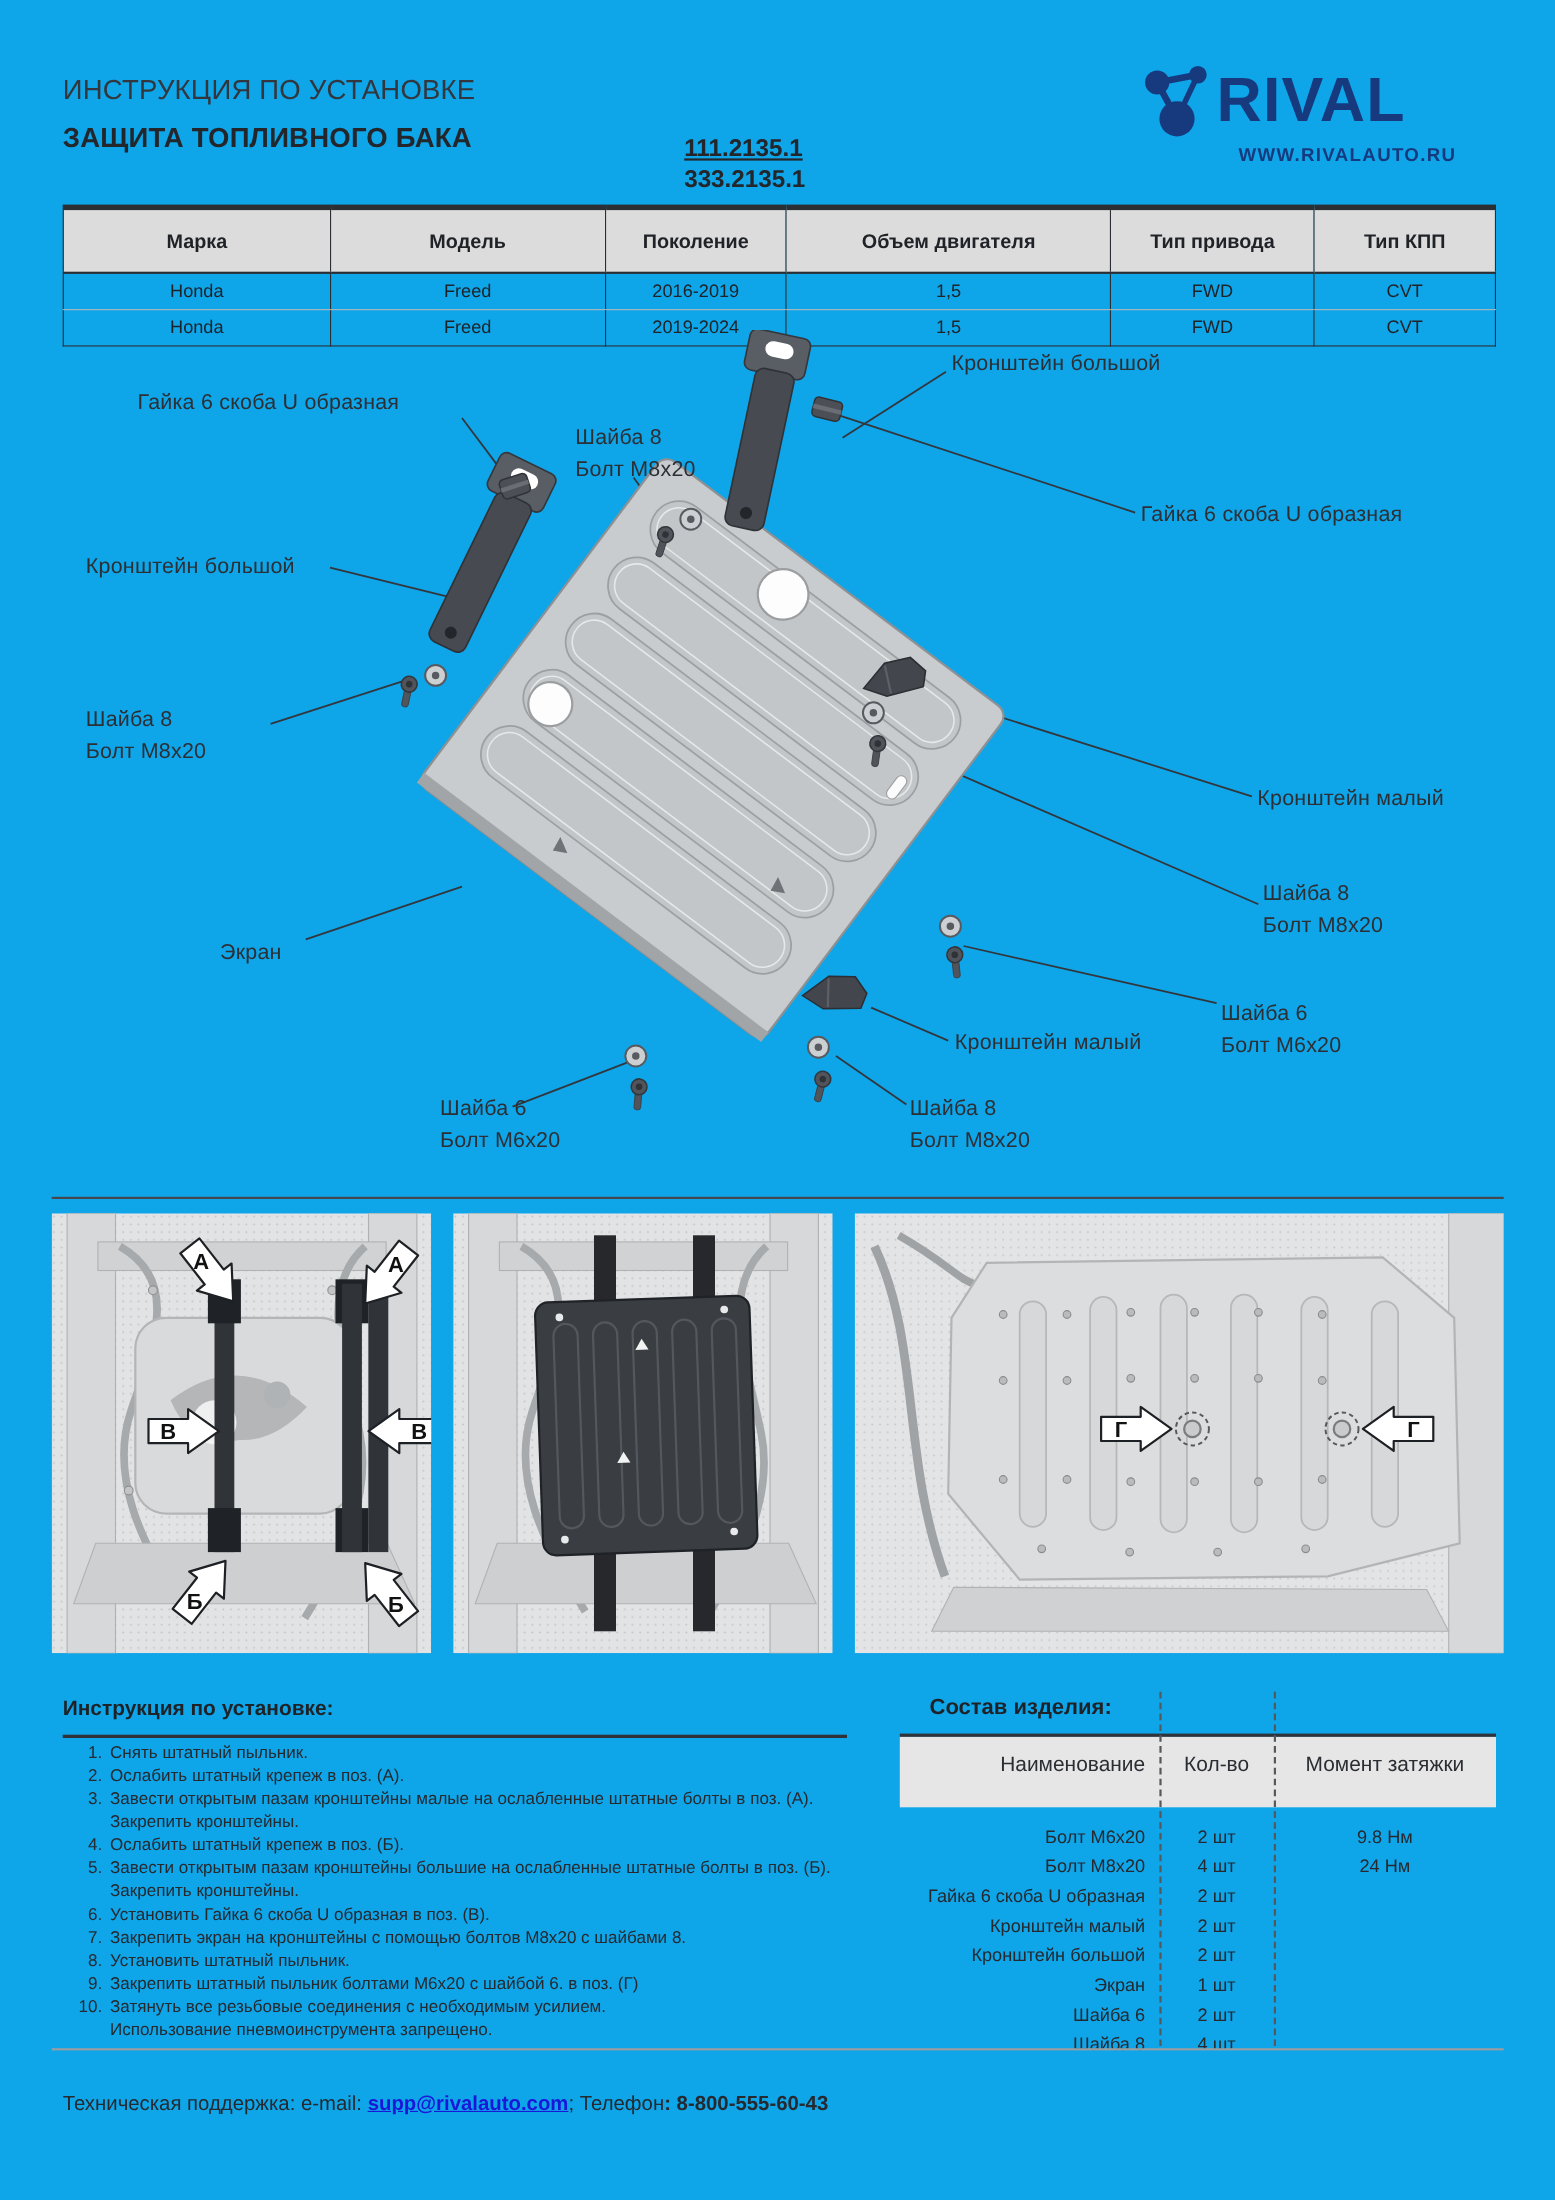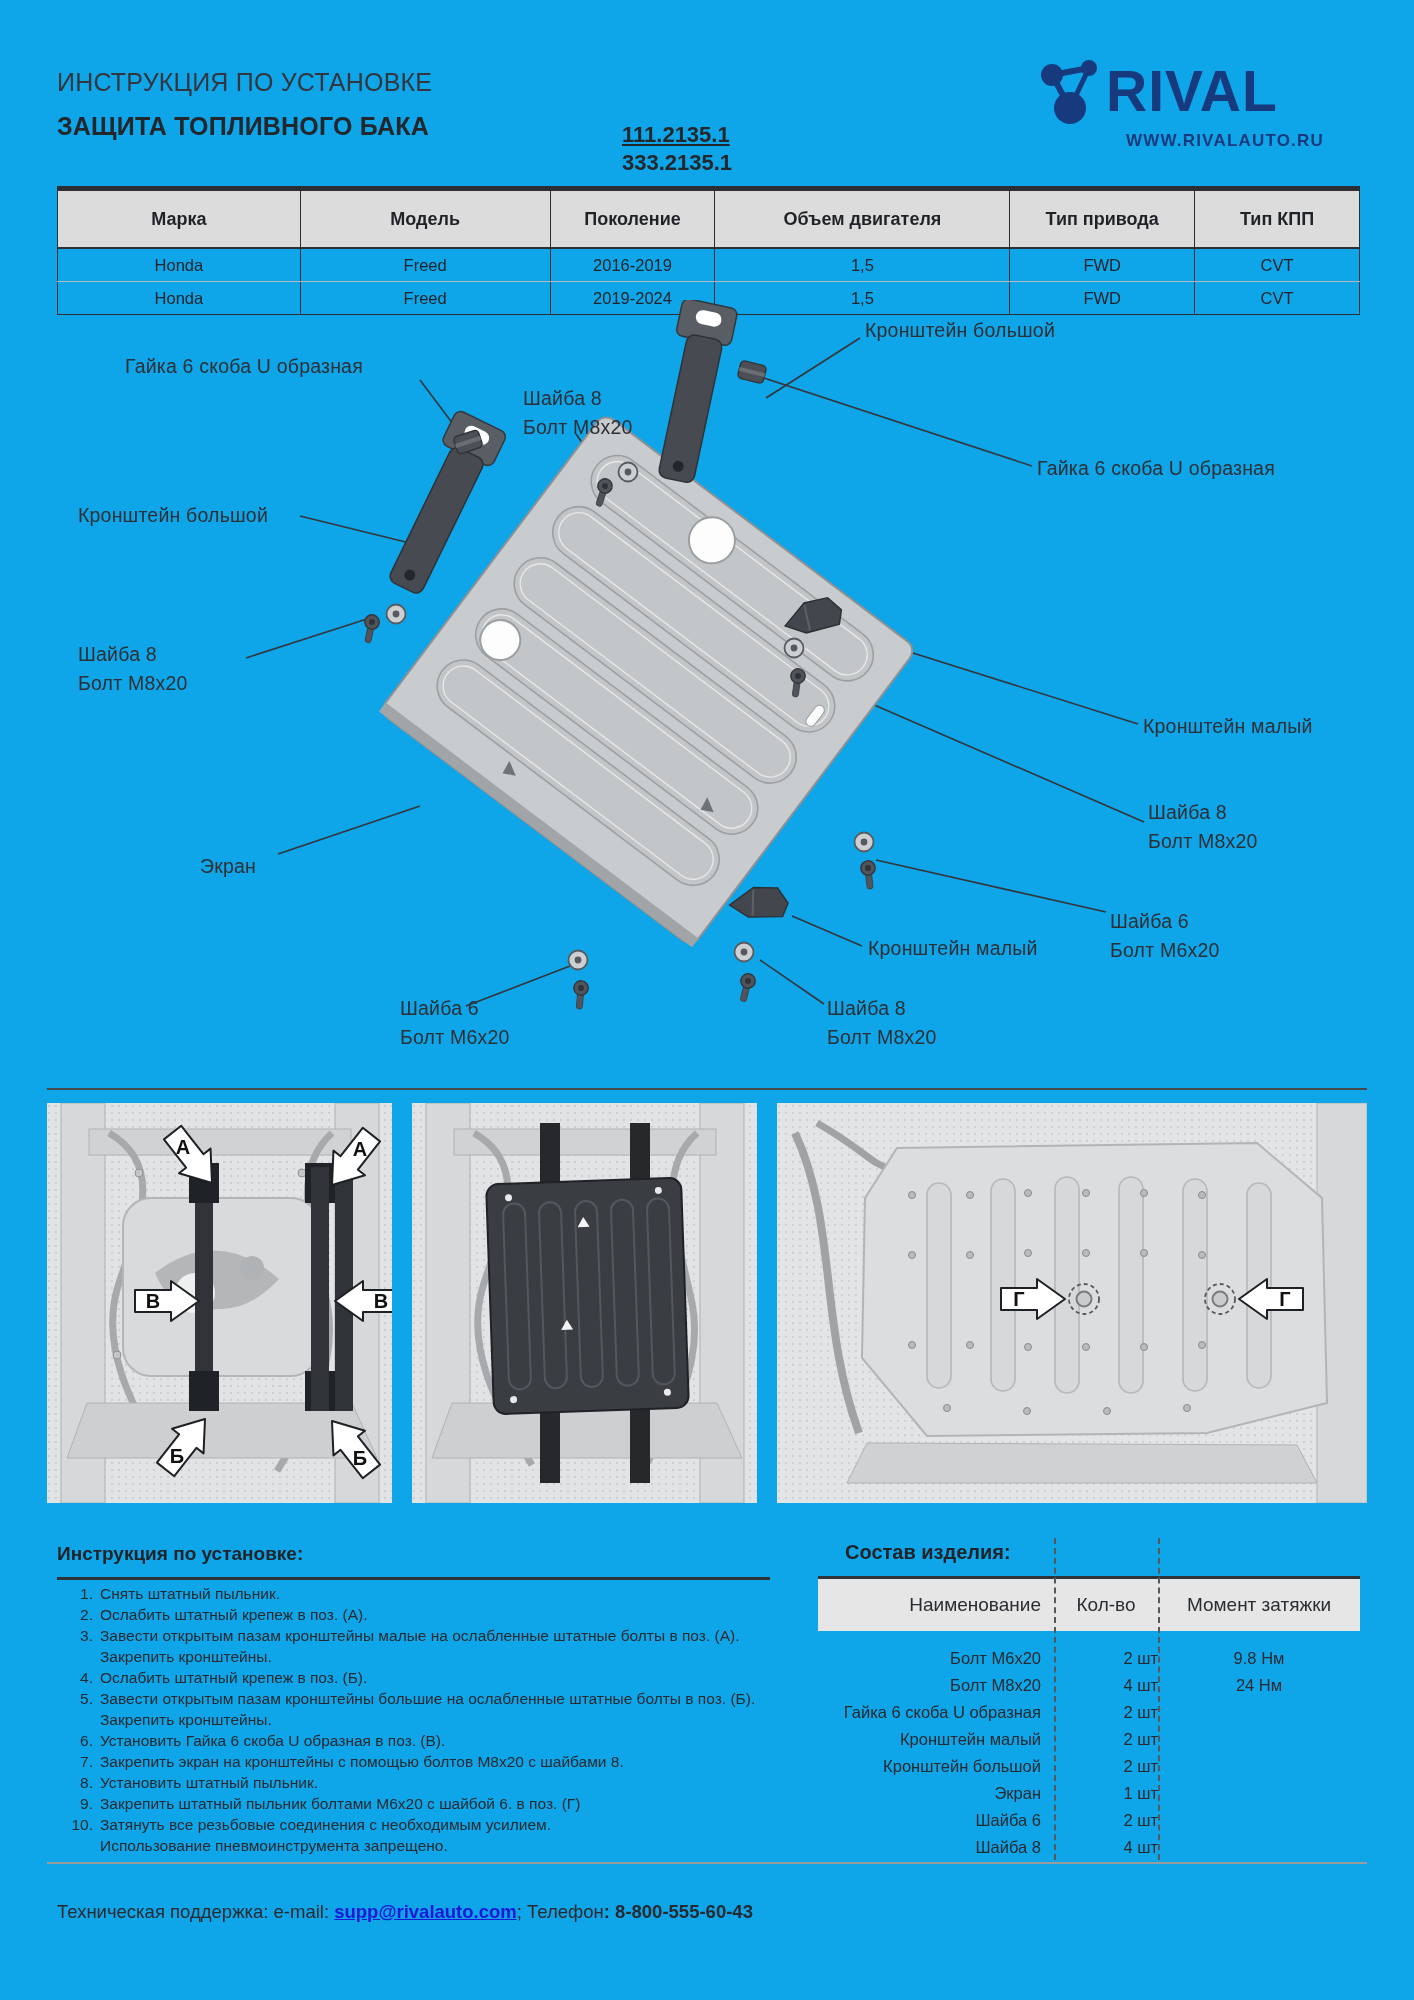--- a/index.html
+++ b/index.html
@@ -34,29 +34,29 @@
   
   .instr-title{left:57px;top:1543px;font-size:19px;font-weight:bold;color:#1f2226;}
   .steps{left:57px;top:1583px;width:700px;font-size:15.5px;line-height:21px;color:#26292e;}
   .step{display:flex;}
   .step-n{flex:none;width:36px;text-align:right;padding-right:7px;}
   .step-t{white-space:pre-line;}
 
   
   .parts-title{left:845px;top:1541px;font-size:20px;font-weight:bold;color:#1f2226;}
   .parts-table{position:absolute;left:818px;top:1576px;width:542px;border-top:3px solid #303439;}
-  .parts-head{position:relative;height:52px;background:#e6e6e6;}
+  .parts-head{position:relative;height:64px;background:#e6e6e6;}
   .ph-cell{position:absolute;top:0;height:52px;line-height:52px;font-size:19px;color:#2a2d32;}
   .ph-name{left:0;width:223px;text-align:right;}
   .ph-qty{left:236px;width:104px;text-align:center;}
   .ph-tq{left:340px;width:202px;text-align:center;}
   .parts-rows{position:relative;margin-top:14px;}
   .prow{position:relative;height:27px;line-height:27px;font-size:16.5px;color:#26292e;}
   .pr-name{position:absolute;left:0;width:223px;text-align:right;}
-  .pr-qty{position:absolute;left:236px;width:104px;text-align:right;}
+  .pr-qty{position:absolute;left:236px;width:104px;text-align:center;}
   .pr-tq{position:absolute;left:340px;width:202px;text-align:center;}
   .dash-v{position:absolute;top:1538px;height:322px;width:0;border-left:2px dashed #55585c;}
 
   
   .foot1{left:57px;top:1872px;font-size:18.5px;color:#26292e;}
   .foot2{left:57px;top:1901px;font-size:18.5px;color:#26292e;}
   .foot2 a{color:#1b17d8;font-weight:bold;text-decoration:underline;}
   .foot-bold{font-weight:bold;margin-top:12px;}
 </style>
 </head>

